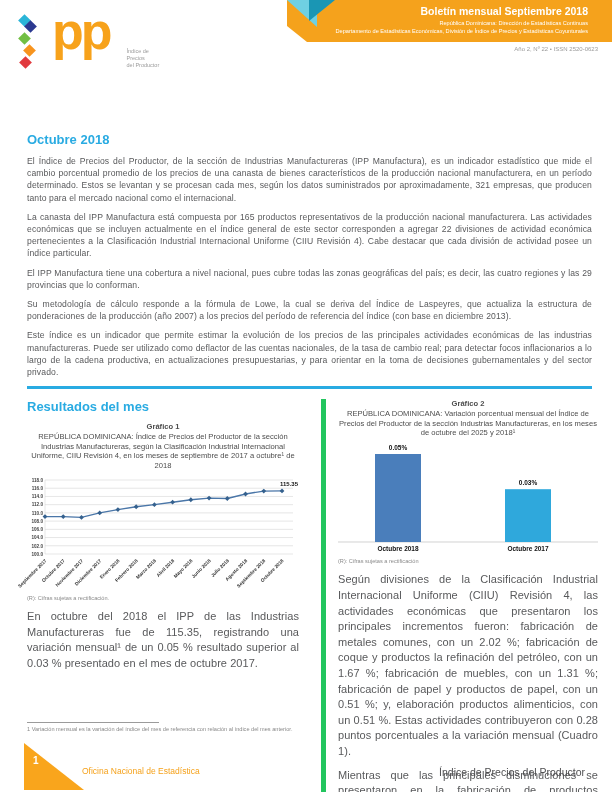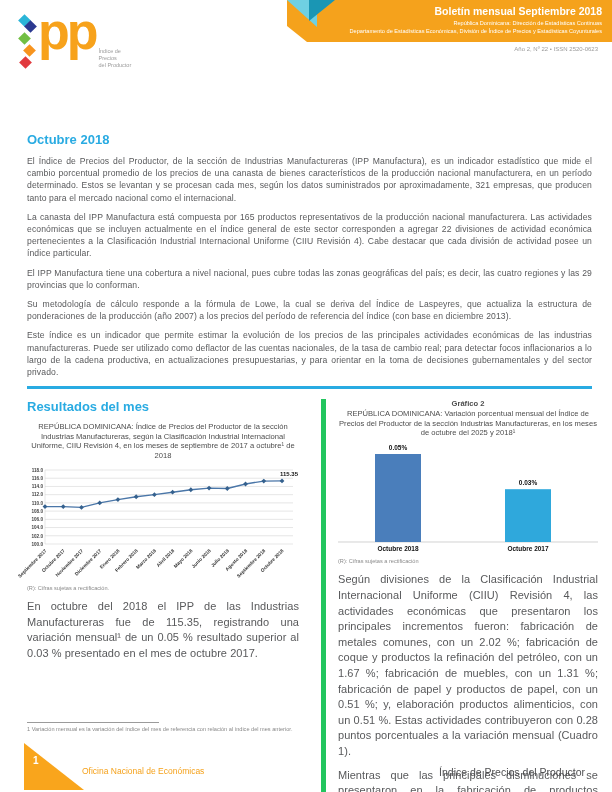--- a/index.html
+++ b/index.html
@@ -3,34 +3,34 @@
 <meta charset="utf-8">
 <style>
   * { margin:0; padding:0; box-sizing:border-box; }
   html,body { background:#888; }
   body { font-family:"Liberation Sans", sans-serif; }
   .page {
     position:relative; width:612px; height:792px; margin:0 auto;
     background:#ffffff; overflow:hidden; color:#58595b;
   }
   
-  .logo { position:absolute; left:20px; top:8px; display:flex; align-items:flex-start; }
+  .logo { position:absolute; left:20px; top:8px; display:flex; align-items:flex-start;gap:14px; }
   .diamond-col { position:relative; width:16px; height:62px; margin-top:6px; }
   .dm { position:absolute; width:9px; height:9px; transform:rotate(45deg); }
   .dm1 { left:0;  top:2px;  background:#2bb5d8; }
   .dm2 { left:6px; top:8px;  background:#2b3990; }
   .dm3 { left:0;  top:20px; background:#72bf44; }
   .dm4 { left:5px; top:32px; background:#f7941e; }
   .dm5 { left:1px; top:44px; background:#e13a3e; }
   .logo-pp { font-size:52px; font-weight:bold; color:#f7a21b; letter-spacing:-3px; line-height:0.9; margin-left:2px; }
   .logo-tag { font-size:5.5px; color:#9b9b9b; line-height:1.25; margin-left:3px; margin-top:40px; }
   .section-title { position:absolute; left:152px; top:52px; font-size:21px; font-weight:bold; color:#29abe2; }
   .banner {
     position:absolute; left:287px; top:0; width:325px; height:42px;
-    background:#f5a21c; color:#fff; text-align:right; padding:5px 10px 0 0;
+    background:#f5a21c; color:#fff; text-align:right; padding:5px 24px 0 0;
   }
   .banner .tri { position:absolute; }
   .tri1 { left:0; top:0; width:30px; height:27px; background:#6fd0e2; clip-path:polygon(0 0,100% 0,100% 100%); }
   .tri2 { left:22px; top:0; width:26px; height:21px; background:#1a96b4; clip-path:polygon(0 0,100% 0,0 100%); }
   .tri3 { left:0; top:26px; width:20px; height:16px; background:#ffffff; clip-path:polygon(0 100%,0 0,100% 100%); }
   .banner-title { font-size:10.5px; font-weight:bold; margin-bottom:2px; }
   .banner-sub { font-size:5.6px; line-height:1.45; }
   .issue-info { position:absolute; right:14px; top:46px; font-size:6px; color:#9b9b9b; }
   
   .content { position:absolute; left:27px; right:20px; top:132px; }
@@ -93,20 +93,21 @@
       <p>El IPP Manufactura tiene una cobertura a nivel nacional, pues cubre todas las zonas geográficas del país; es decir, las cuatro regiones y las 29 provincias que lo conforman.</p>
       <p>Su metodología de cálculo responde a la fórmula de Lowe, la cual se deriva del Índice de Laspeyres, que actualiza la estructura de ponderaciones de la producción (año 2007) a los precios del período de referencia del índice (con base en diciembre 2013).</p>
       <p>Este índice es un indicador que permite estimar la evolución de los precios de las principales actividades económicas de las industrias manufactureras. Puede ser utilizado como deflactor de las cuentas nacionales, de la tasa de cambio real; para detectar focos inflacionarios a lo largo de la cadena productiva, en actualizaciones presupuestarias, y para orientar en la toma de decisiones gubernamentales y del sector privado.</p>
     </div>
 
     <div class="divider"></div>
 
     <div class="cols">
       <div class="col-left">
         <div class="h-blue">Resultados del mes</div>
+        <div class="chart-title">Gráfico 1</div>
         <div class="chart-sub">REPÚBLICA DOMINICANA: Índice de Precios del Productor de la sección Industrias Manufactureras, según la Clasificación Industrial Internacional Uniforme, CIIU Revisión 4, en los meses de septiembre de 2017 a octubre¹ de 2018</div>
         <svg width="272" height="118" viewBox="0 0 272 118">
             <line x1="18" y1="79" x2="266" y2="79" stroke="#cccccc" stroke-width="0.5"></line>
             <text x="16" y="80.8" text-anchor="end" font-size="4.6" fill="#404040" font-weight="bold">100.0</text>
             <line x1="18" y1="70.77777777777777" x2="266" y2="70.77777777777777" stroke="#cccccc" stroke-width="0.5"></line>
             <text x="16" y="72.57777777777777" text-anchor="end" font-size="4.6" fill="#404040" font-weight="bold">102.0</text>
             <line x1="18" y1="62.55555555555556" x2="266" y2="62.55555555555556" stroke="#cccccc" stroke-width="0.5"></line>
             <text x="16" y="64.35555555555555" text-anchor="end" font-size="4.6" fill="#404040" font-weight="bold">104.0</text>
             <line x1="18" y1="54.333333333333336" x2="266" y2="54.333333333333336" stroke="#cccccc" stroke-width="0.5"></line>
             <text x="16" y="56.13333333333333" text-anchor="end" font-size="4.6" fill="#404040" font-weight="bold">106.0</text>
@@ -174,16 +175,16 @@
         <p class="body-sm">Según divisiones de la Clasificación Industrial Internacional Uniforme (CIIU) Revisión 4, las actividades económicas que presentaron los principales incrementos fueron: fabricación de metales comunes, con un 2.02 %; fabricación de coque y productos la refinación del petróleo, con un 1.67 %; fabricación de muebles, con un 1.31 %; fabricación de papel y productos de papel, con un 0.51 %; y, elaboración productos alimenticios, con un 0.51 %. Estas actividades contribuyeron con 0.28 puntos porcentuales a la variación mensual (Cuadro 1).</p>
         <p class="body-sm">Mientras que las principales disminuciones se presentaron en la fabricación de productos farmacéuticos, sustancias químicas medicinales y productos botánicos uso farmacéutico,</p>
       </div>
     </div>
   </div>
 
   <div class="footnote-rule"></div>
   <div class="footnote">1 Variación mensual es la variación del índice del mes de referencia con relación al índice del mes anterior.</div>
   <div class="page-tri"></div>
   <div class="page-num">1</div>
-  <div class="footer-left">Oficina Nacional de Económicas</div>
+  <div class="footer-left">Oficina Nacional de Estadística</div>
   <div class="footer-right">Índice de Precios del Productor</div>
 
 </div>
 
 </body></html>

